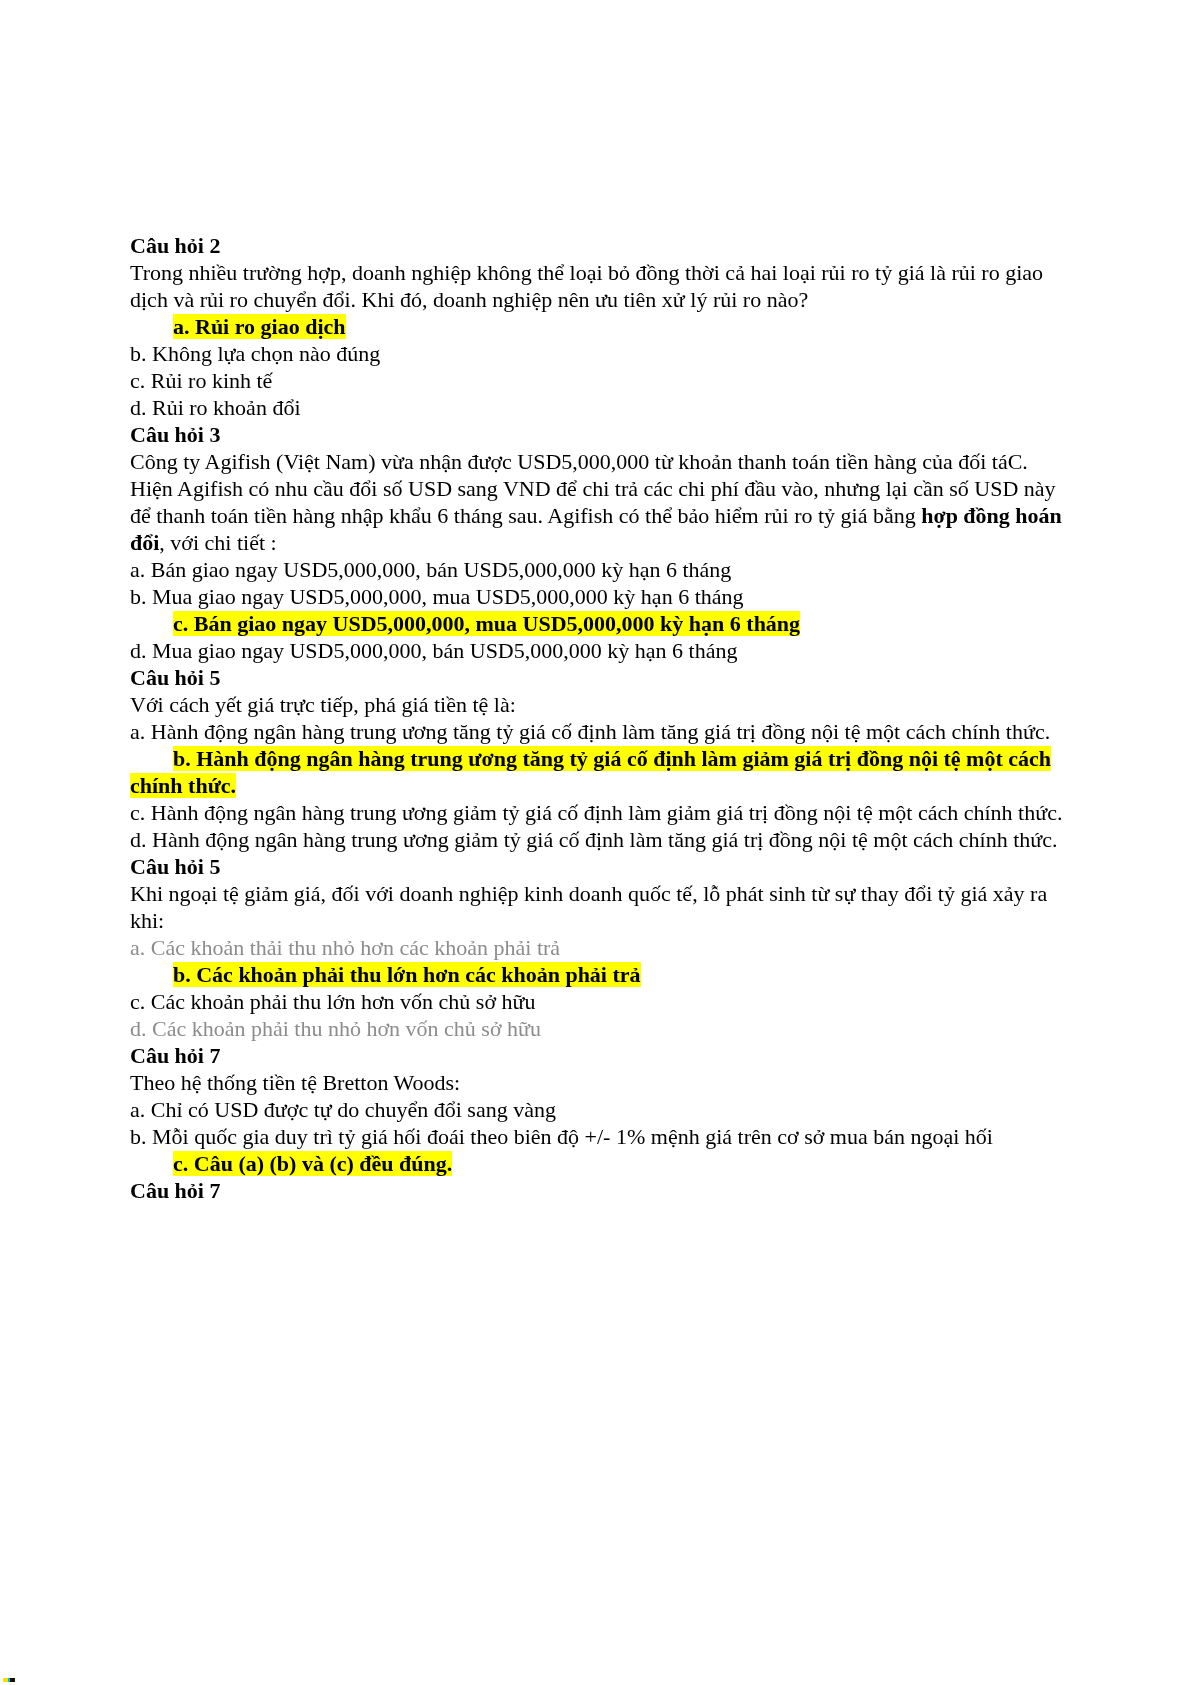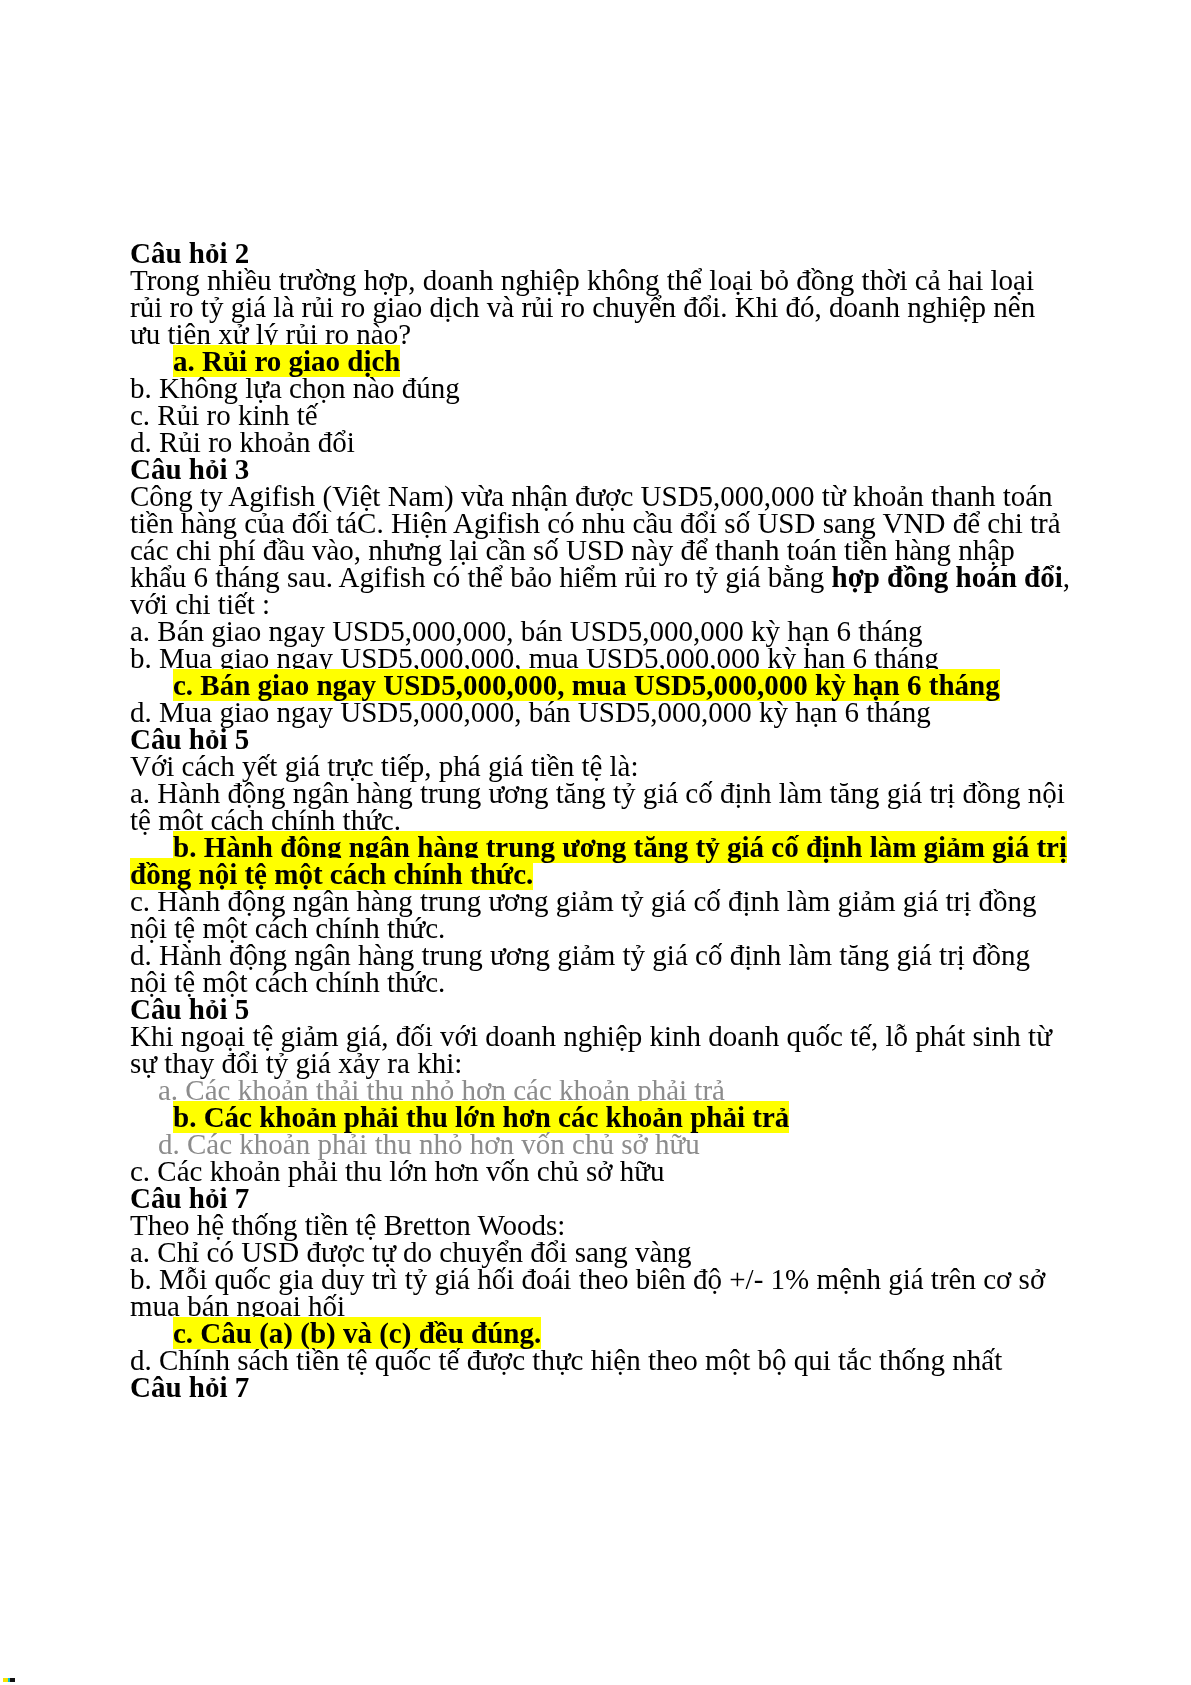--- a/index.html
+++ b/index.html
@@ -15,34 +15,34 @@
     height: 1685px;
     position: relative;
     overflow: hidden;
     background: var(--page_background);
     font-family: "Liberation Serif", "DejaVu Serif", serif;
     color: var(--text);
   }
   .doc {
     position: absolute;
     left: 130px;
-    top: 240px;
+    top: 232px;
     width: 941px;
-    font-size: 29px;
+    font-size: 22px;
     line-height: 27px;
   }
   .doc h3, .doc p { margin: 0; padding: 0; font-size: inherit; line-height: inherit; }
   .qt { font-weight: bold; }
   .optline { font-weight: normal; }
   .hl {
     background: var(--highlight);
     font-weight: bold;
     margin-left: 43px;
   }
-  .muted { color: var(--muted); margin-left: 28px; }
+  .muted { color: var(--muted); }
   .artifact {
     position: absolute;
     left: 3px;
     top: 1678px;
     display: flex;
     align-items: flex-end;
   }
   .artifact .a1 { width: 5px; height: 4px; background: var(--artifact_yellow, #f5e100); }
   .artifact .a2 { width: 2px; height: 4px; background: var(--artifact_cyan, #00c0d0); }
   .artifact .a3 { width: 5px; height: 4px; background: var(--artifact_black, #111111); }
@@ -77,31 +77,30 @@
     <p><span class="optline hl">b. Hành động ngân hàng trung ương tăng tỷ giá cố định làm giảm giá trị đồng nội tệ một cách chính thức.</span></p>
     <p><span class="optline">c. Hành động ngân hàng trung ương giảm tỷ giá cố định làm giảm giá trị đồng nội tệ một cách chính thức.</span></p>
     <p><span class="optline">d. Hành động ngân hàng trung ương giảm tỷ giá cố định làm tăng giá trị đồng nội tệ một cách chính thức.</span></p>
   </section>
 
   <section>
     <h3 class="qt">Câu hỏi 5</h3>
     <p class="qb">Khi ngoại tệ giảm giá, đối với doanh nghiệp kinh doanh quốc tế, lỗ phát sinh từ sự thay đổi tỷ giá xảy ra khi:</p>
     <p><span class="optline muted">a. Các khoản thải thu nhỏ hơn các khoản phải trả</span></p>
     <p><span class="optline hl">b. Các khoản phải thu lớn hơn các khoản phải trả</span></p>
+    <p><span class="optline">c. Các khoản phải thu lớn hơn vốn chủ sở hữu</span></p>
     <p><span class="optline muted">d. Các khoản phải thu nhỏ hơn vốn chủ sở hữu</span></p>
-    <p><span class="optline">c. Các khoản phải thu lớn hơn vốn chủ sở hữu</span></p>
   </section>
 
   <section>
     <h3 class="qt">Câu hỏi 7</h3>
     <p class="qb">Theo hệ thống tiền tệ Bretton Woods:</p>
     <p><span class="optline">a. Chỉ có USD được tự do chuyển đổi sang vàng</span></p>
     <p><span class="optline">b. Mỗi quốc gia duy trì tỷ giá hối đoái theo biên độ +/- 1% mệnh giá trên cơ sở mua bán ngoại hối</span></p>
     <p><span class="optline hl">c. Câu (a) (b) và (c) đều đúng.</span></p>
-    <p><span class="optline">d. Chính sách tiền tệ quốc tế được thực hiện theo một bộ qui tắc thống nhất</span></p>
   </section>
 
   <section>
     <h3 class="qt">Câu hỏi 7</h3>
   </section>
 
 </main>
 
 <div class="artifact">
   <span class="a1"></span>

